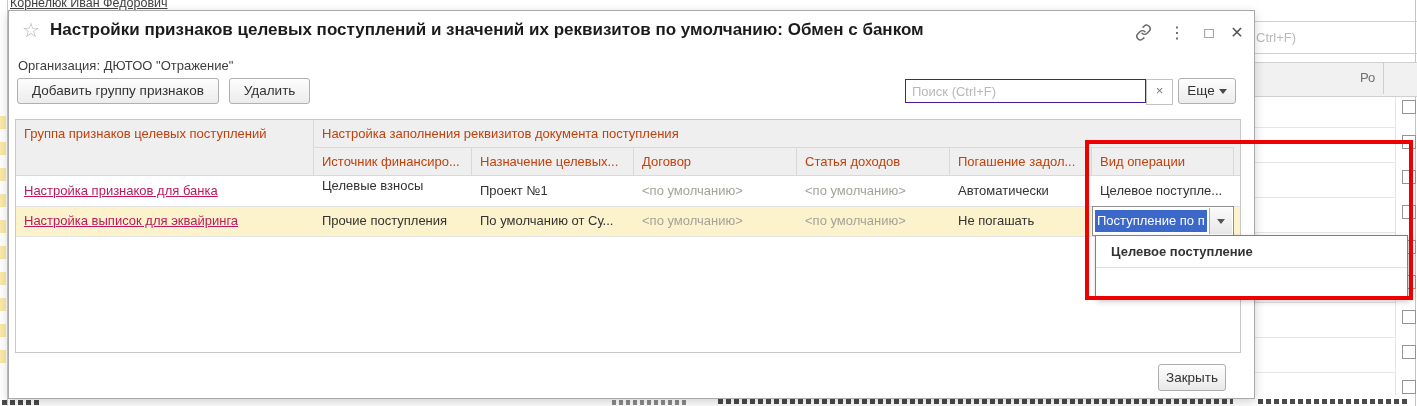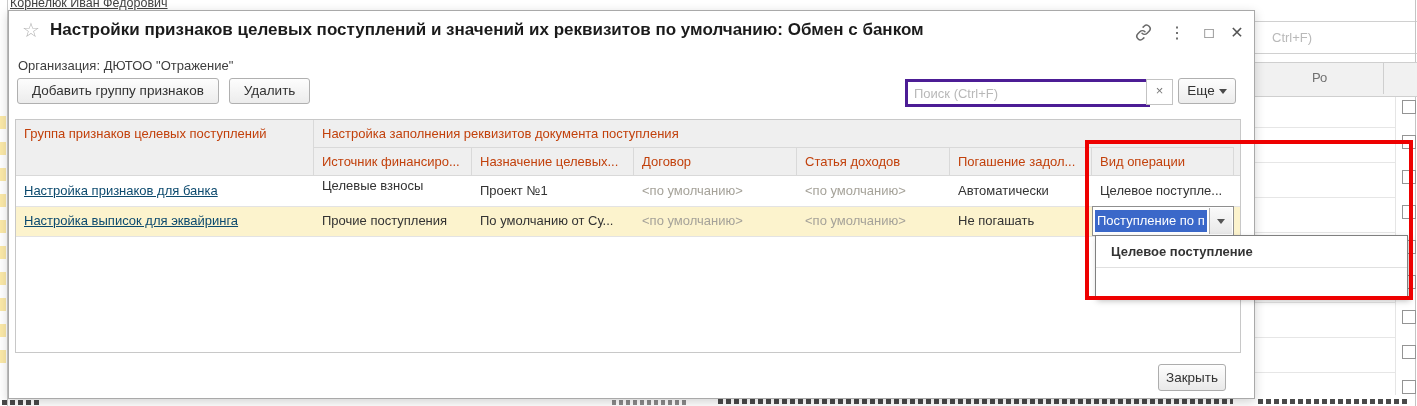--- a/index.html
+++ b/index.html
@@ -3,23 +3,23 @@
 <meta charset="utf-8">
 <style>
   html,body{margin:0;padding:0;}
   body{font-family:"Liberation Sans",sans-serif;background:#fff;}
   .screen{position:relative;width:1417px;height:406px;overflow:hidden;background:#fff;}
 
   
   .bg-vline{position:absolute;width:1px;background:#c9c9c9;}
   .bg-hline{position:absolute;height:1px;background:#e6e6e6;}
   .bg-user{position:absolute;left:10px;top:-4px;font-size:12.5px;color:#3f3f3f;text-decoration:underline;white-space:nowrap;z-index:1;}
-  .bg-search-frag{position:absolute;left:1256px;top:30px;font-size:13px;color:#b9b9b9;z-index:1;margin-left:16px;}
+  .bg-search-frag{position:absolute;left:1256px;top:30px;font-size:13px;color:#b9b9b9;z-index:1;}
   .bg-header{position:absolute;left:1253px;top:62px;width:164px;height:33px;background:#f1f1f1;border-top:1px solid #cfcfcf;border-bottom:1px solid #cfcfcf;z-index:1;}
-  .bg-header-text{position:absolute;left:1312px;top:70px;font-size:13px;color:#707070;z-index:2;}
+  .bg-header-text{position:absolute;left:1360px;top:70px;font-size:13px;color:#707070;z-index:2;}
   .bg-colsep{position:absolute;left:1383px;top:63px;width:1px;height:31px;background:#cfcfcf;z-index:2;}
   .bg-checkbox{position:absolute;left:1402px;width:12px;height:12px;background:#fff;border:1px solid #949494;z-index:1;}
   .yellow-dash{position:absolute;left:0;width:6px;height:13px;background:#fbe9a8;z-index:0;}
 
   
   .clip-frag{position:absolute;height:5px;background:repeating-linear-gradient(90deg,#4a4a4a 0 5px,transparent 5px 8px);z-index:2;}
   .clip-frag.light{background:repeating-linear-gradient(90deg,#8b8b8b 0 4px,transparent 4px 7px);}
 
   
   .dialog{position:absolute;left:8px;top:10px;width:1245px;height:387px;background:#fff;border:1px solid #a9a9a9;box-shadow:0 3px 10px rgba(0,0,0,.18);z-index:10;}
@@ -27,35 +27,35 @@
   .dlg-title{position:absolute;left:41px;top:9px;font-size:17px;font-weight:bold;color:#1b1b1b;white-space:nowrap;}
   .dlg-ctl{position:absolute;top:11px;width:24px;height:22px;text-align:center;color:#555;cursor:default;}
   .dlg-ctl svg{display:block;margin:2px auto 0;}
   .ctl-glyph{font-size:15px;line-height:22px;}
 
   .org-line{position:absolute;left:9px;top:47px;font-size:13px;color:#3d3d3d;white-space:nowrap;}
 
   .btn{display:inline-block;height:24px;line-height:24px;padding:0 14px;background:linear-gradient(#fdfdfd,#ececec);border:1px solid #b0b0b0;border-radius:3px;font-size:13.5px;color:#333;white-space:nowrap;}
   .btn-row{position:absolute;left:8px;top:67px;display:flex;gap:10px;}
 
-  .search-input{position:absolute;left:896px;top:68px;width:227px;height:22px;border:3px solid #4c1d95;font-family:"Liberation Sans",sans-serif;font-size:13px;color:#333;padding:0 6px;outline:none;}
+  .search-input{position:absolute;left:896px;top:68px;width:227px;height:22px;border:1px solid #4c1d95;font-family:"Liberation Sans",sans-serif;font-size:13px;color:#333;padding:0 6px;outline:none;}
   .search-input::placeholder{color:#b8b8b8;}
   .search-clear{position:absolute;left:1137px;top:68px;width:25px;height:24px;background:#fff;border:1px solid #c3c3c3;text-align:center;line-height:22px;font-size:13px;color:#777;}
   .more-btn{position:absolute;left:1169px;top:67px;width:56px;height:24px;background:linear-gradient(#fdfdfd,#ececec);border:1px solid #b0b0b0;border-radius:3px;font-size:13.5px;color:#333;text-align:center;line-height:24px;}
   .tri-down{display:inline-block;width:0;height:0;border-left:4px solid transparent;border-right:4px solid transparent;border-top:5px solid #4a4a4a;margin-left:4px;vertical-align:middle;}
 
   
   .tbl{position:absolute;left:6px;top:108px;width:1226px;height:234px;border:1px solid #c8c8c8;background:#fff;box-sizing:border-box;}
   .hcell{position:absolute;background:#efefef;color:#c2410c;font-size:13px;box-sizing:border-box;border-right:1px solid #d9d9d9;border-bottom:1px solid #d9d9d9;overflow:hidden;white-space:nowrap;}
   .hcell .pad{padding:6px 8px 0 8px;display:block;}
   .hcell.center{text-align:left;}
   .cell{position:absolute;font-size:13px;color:#333;box-sizing:border-box;line-height:29px;padding-left:8px;overflow:hidden;white-space:nowrap;}
   .row2bg{position:absolute;left:0;top:86px;width:1224px;height:30px;background:#fcf3cd;}
   .rowline{position:absolute;left:0;height:1px;background:#e3e3e3;width:1224px;}
-  .link{color:#0c4a6e;text-decoration:underline;}
+  .link{color:#be185d;text-decoration:underline;}
   .muted{color:#a5a299;}
 
   
   .combo-cell{position:absolute;left:1076px;top:86px;width:142px;height:30px;background:#fff;border:1px solid #8f8f8f;box-sizing:border-box;text-align:right;}
   .combo-sel{position:absolute;left:2px;top:3px;height:22px;line-height:22px;background:#3b68c9;color:#fff;font-size:13px;padding:0 2px;white-space:nowrap;}
   .combo-btn{position:absolute;right:1px;top:1px;width:22px;height:26px;background:linear-gradient(#fafafa,#e8e8e8);border-left:1px solid #b0b0b0;text-align:center;line-height:26px;}
 
   
   .dropdown{position:absolute;left:1095px;top:235px;width:313px;height:63px;background:#fff;border:1px solid #808080;box-shadow:2px 3px 6px rgba(0,0,0,.25);z-index:40;box-sizing:border-box;}
   .dd-item{position:absolute;left:0;width:311px;height:31px;line-height:31px;font-size:13px;color:#333;padding-left:15px;box-sizing:border-box;white-space:nowrap;overflow:hidden;font-weight:bold;}

